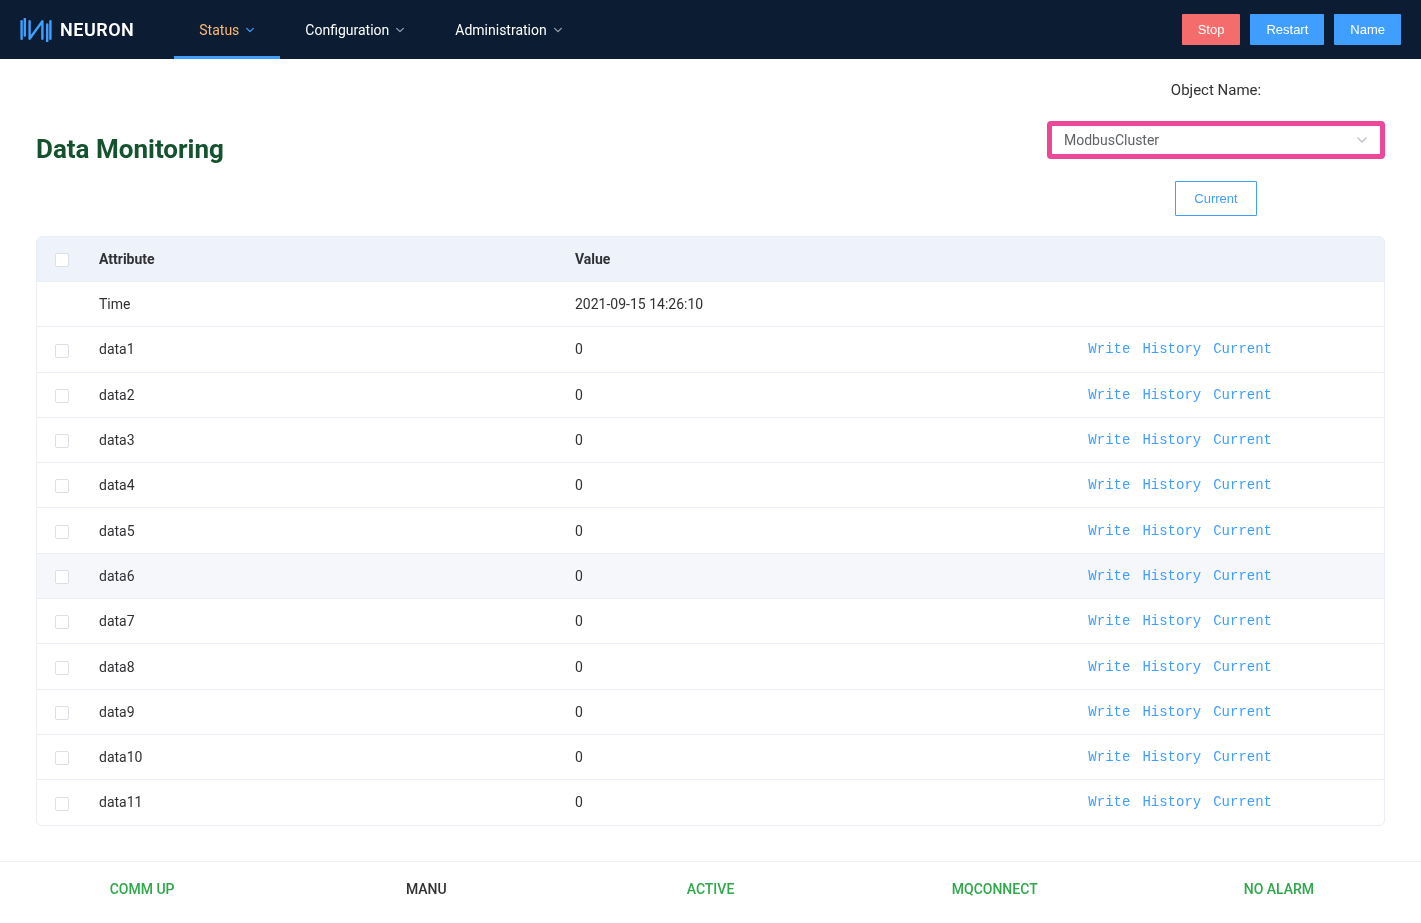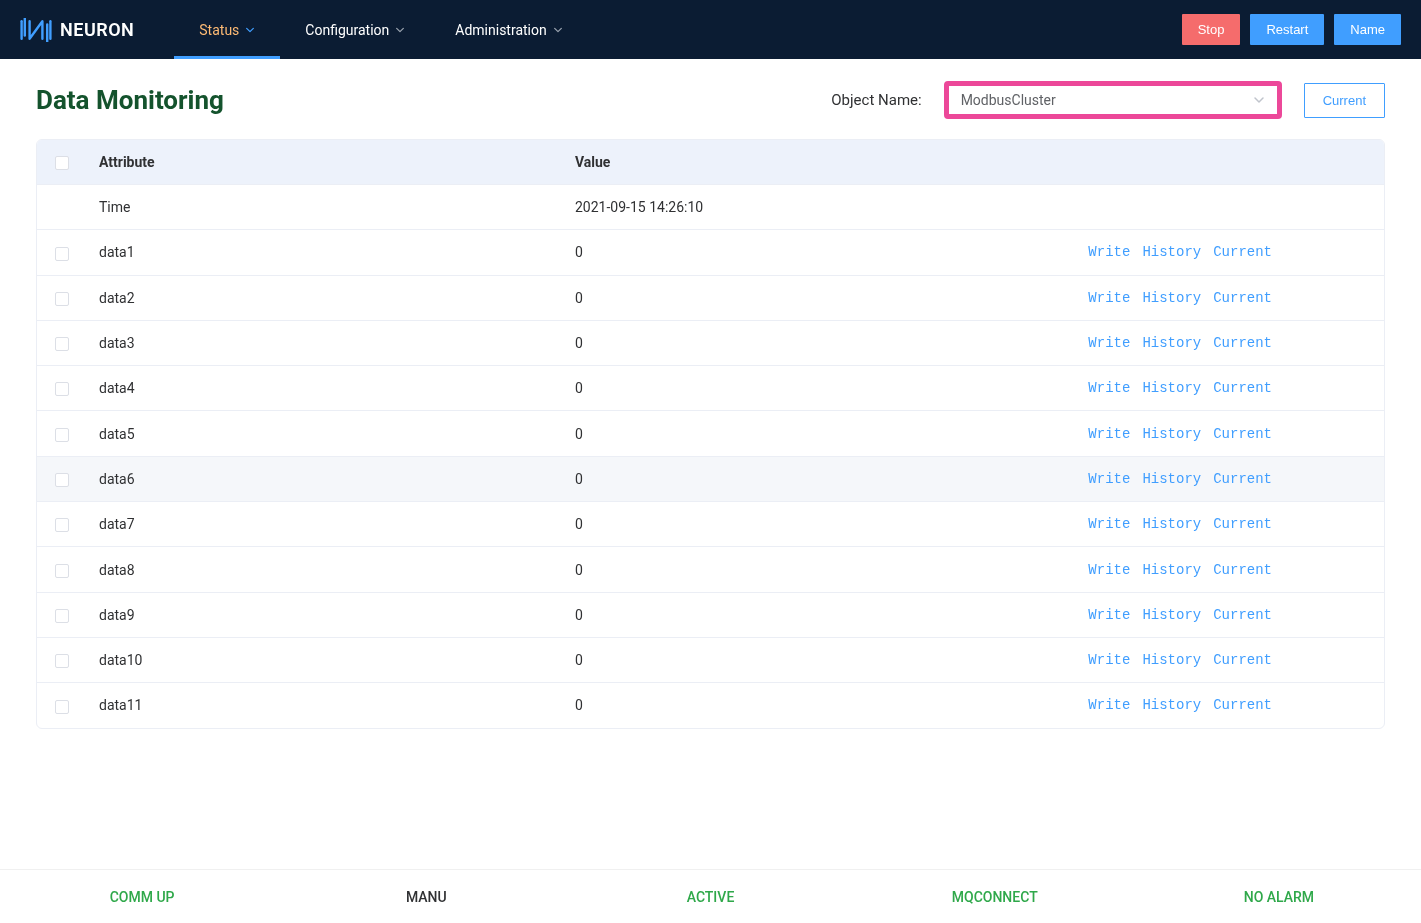--- a/index.html
+++ b/index.html
@@ -103,20 +103,21 @@
   .page-title {
     font-size: 26px;
     font-weight: 700;
     color: #14532d;
   }
   .object-selector {
     margin-left: auto;
     display: flex;
     align-items: center;
     gap: 22px;
+    flex-direction: column;
   }
   .object-label {
     font-size: 15px;
     color: #303133;
   }
   .select {
     width: 338px;
     height: 38px;
     border: 5px solid #ec4899;
     border-radius: 4px;
@@ -179,21 +180,21 @@
   }
   .link {
     color: #409eff;
     cursor: pointer;
     font-size: 14px;
   }
 
   
   .footer {
     position: absolute;
-    bottom: 0;
+    bottom: 8px;
     left: 0;
     right: 0;
     height: 54px;
     background: #fff;
     display: flex;
     border-top: 1px solid #f0f0f0;
   }
   .footer-cell {
     flex: 1;
     display: flex;

